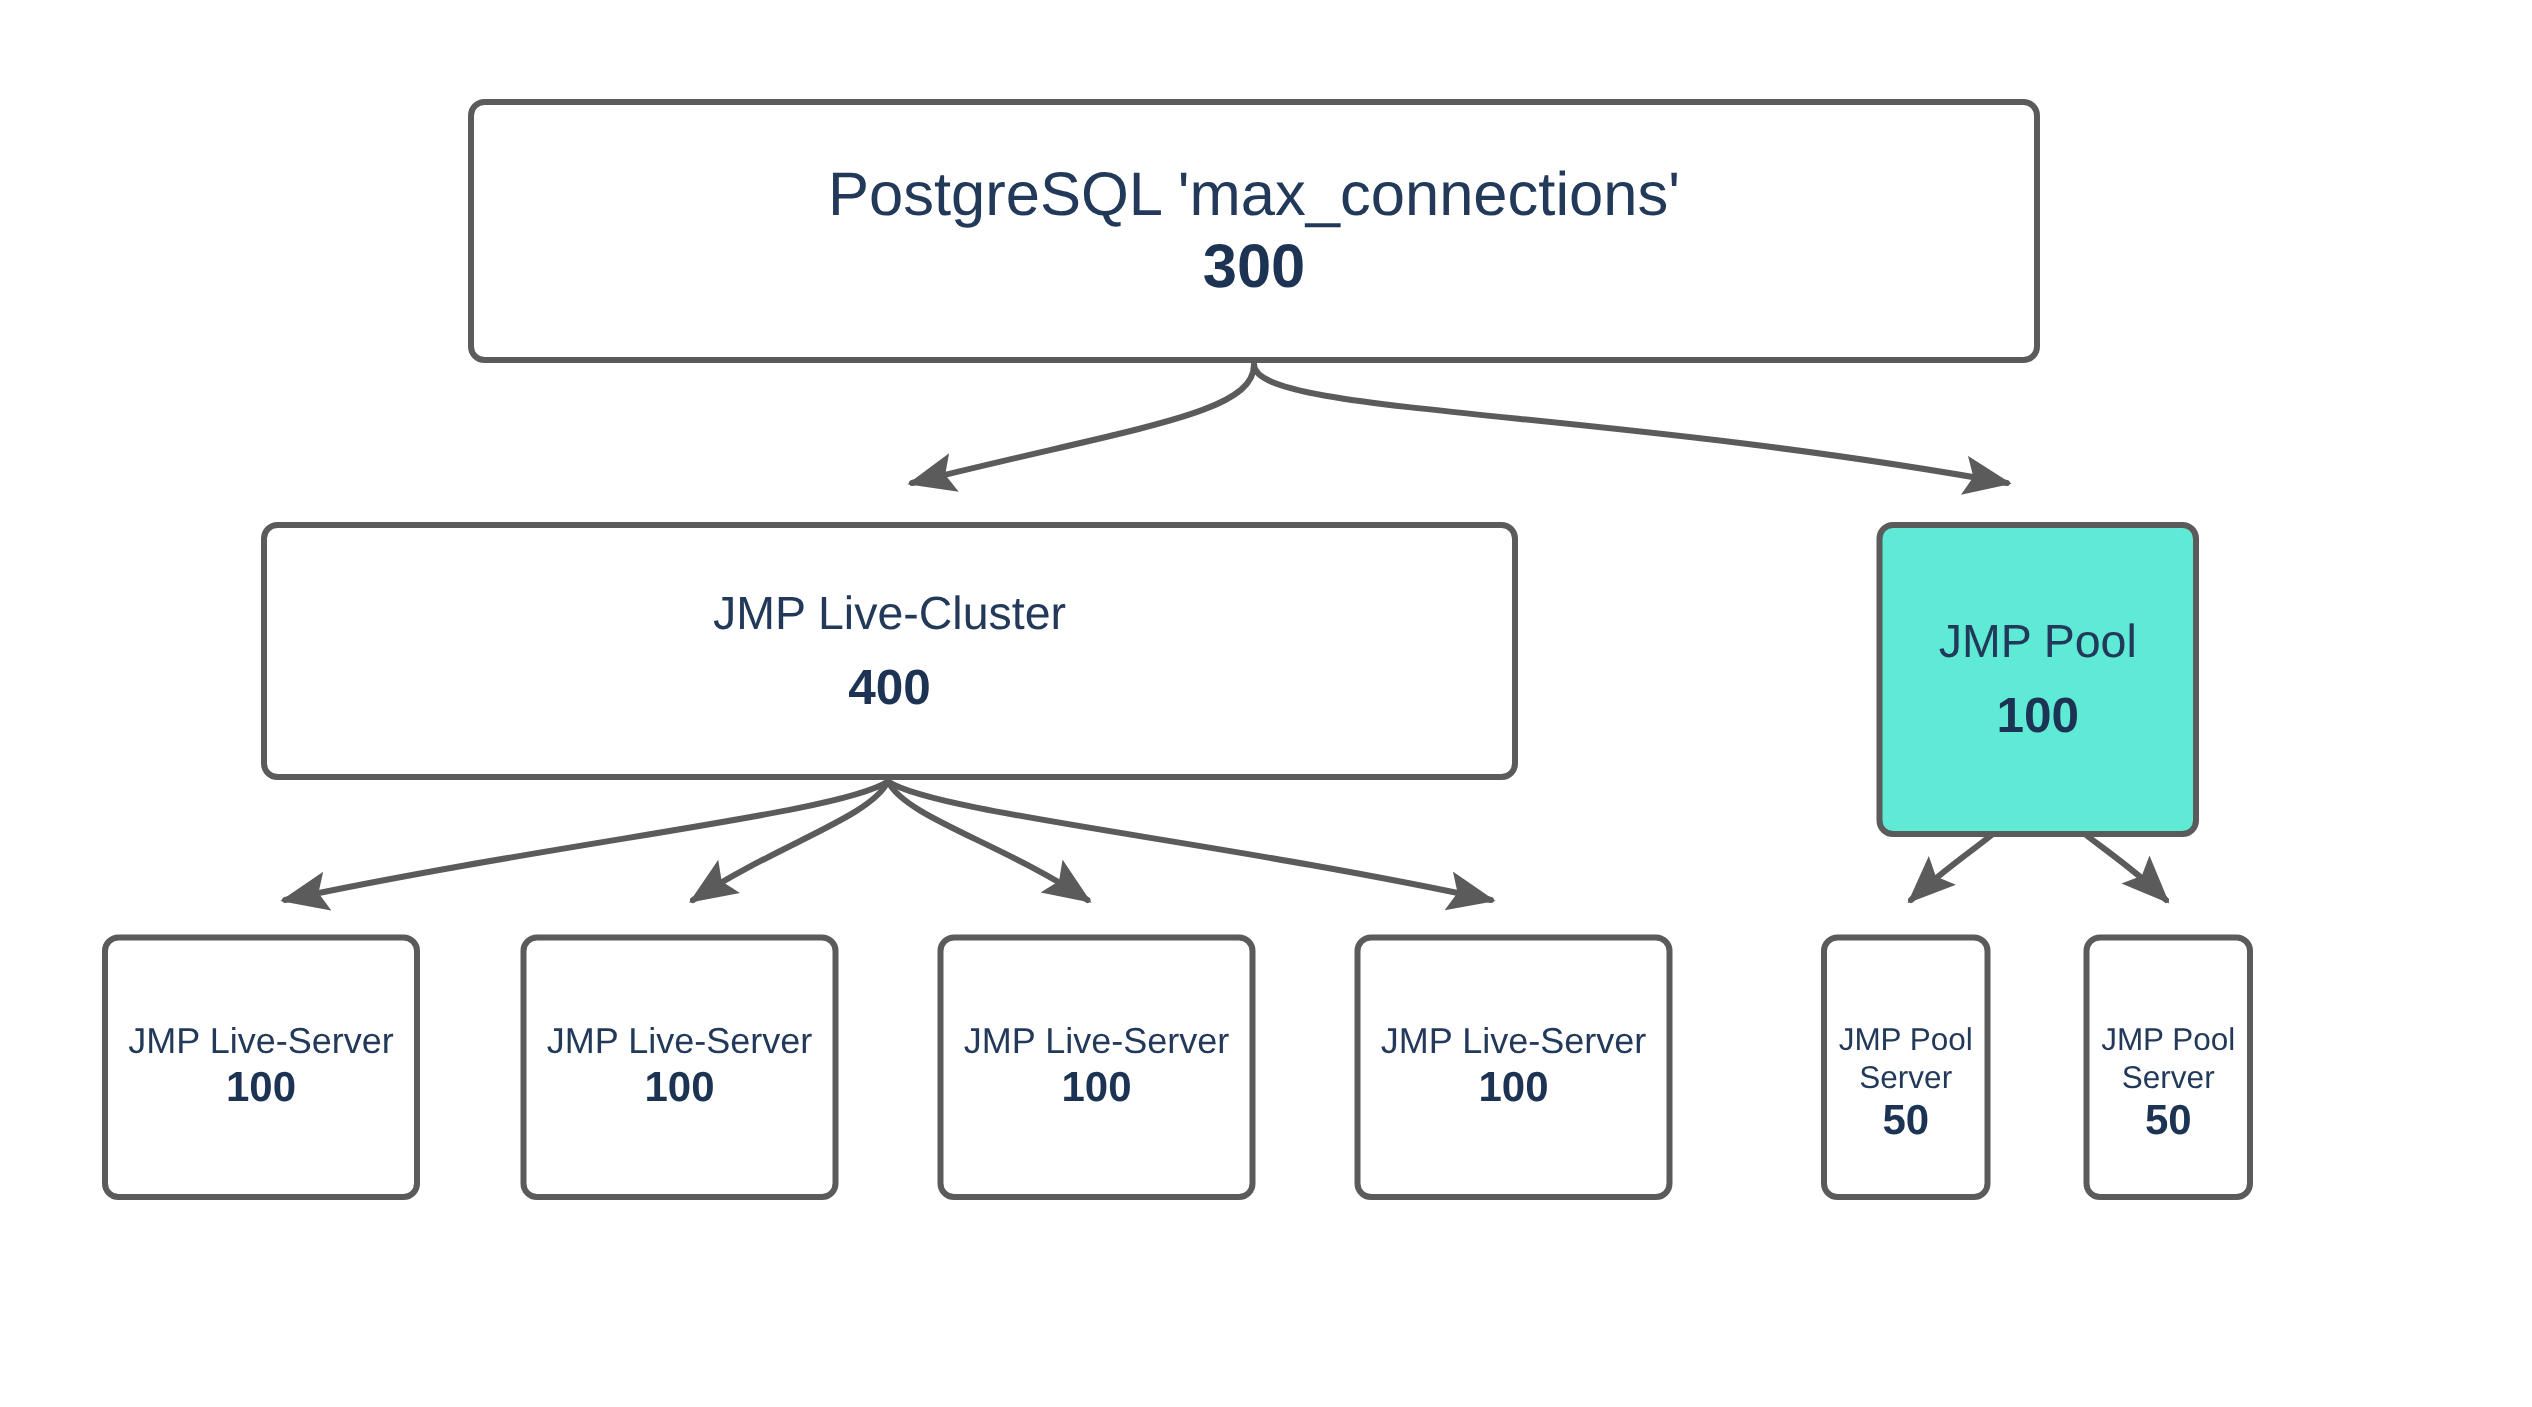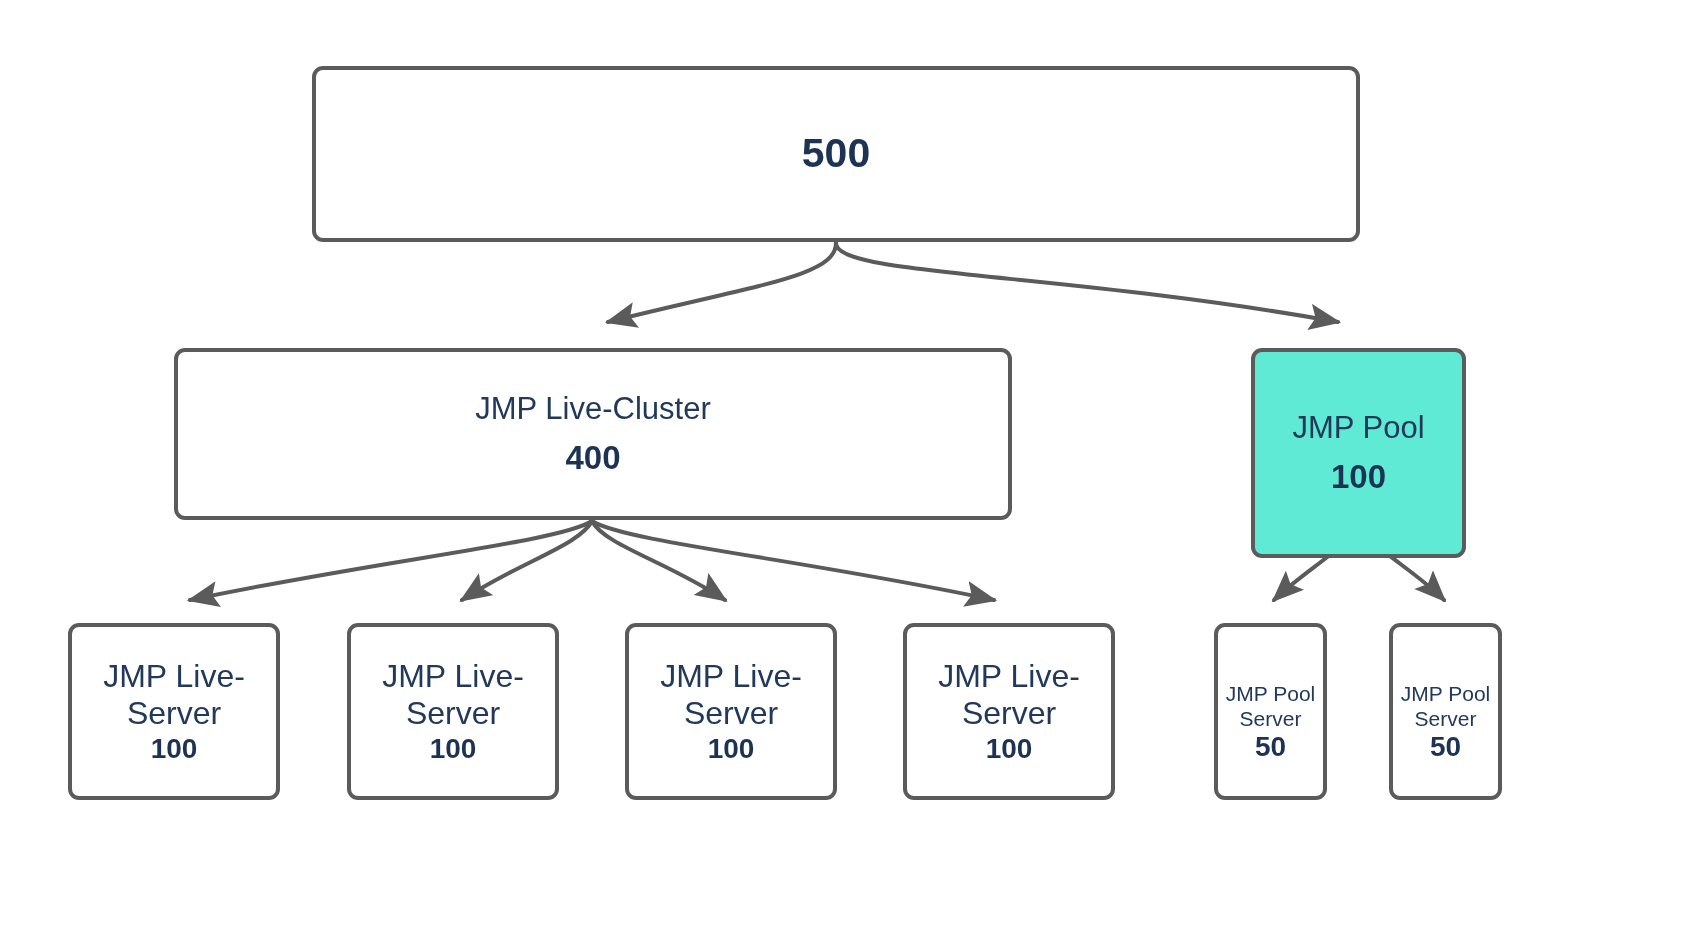--- a/index.html
+++ b/index.html
@@ -46,21 +46,21 @@
   }
   .node-value {
     color: #1d3353;
     font-weight: bold;
   }
   
   .sz-root .node-label { font-size: 41px; }
   .sz-root .node-value { font-size: 41px; }
   .sz-mid .node-label  { font-size: 31px; }
   .sz-mid .node-value  { font-size: 33px; margin-top: 12px; }
-  .sz-leaf .node-label { font-size: 32px; }
+  .sz-leaf .node-label { font-size: 24px; }
   .sz-leaf .node-value { font-size: 28px; }
   .sz-small .node-label { font-size: 21px; margin-top: 23px; }
   .sz-small .node-value { font-size: 28px; }
 </style>
 </head>
 <body>
 
 <div id="diagram-root">
 
   <svg class="canvas" viewBox="0 0 1688 938" xmlns="http://www.w3.org/2000/svg">
@@ -76,21 +76,22 @@
         <path d="M 592 521 C 580 545 520 562 462 600" fill="none" stroke="#5b5b5b" stroke-width="4" stroke-linecap="round" marker-end="url(#arrowhead)"></path>
         <path d="M 592 521 C 604 545 668 562 725 600" fill="none" stroke="#5b5b5b" stroke-width="4" stroke-linecap="round" marker-end="url(#arrowhead)"></path>
         <path d="M 592 521 C 624 542 808 560 994 600" fill="none" stroke="#5b5b5b" stroke-width="4" stroke-linecap="round" marker-end="url(#arrowhead)"></path>
         <path d="M 1358 521 C 1352 546 1310 566 1274 600" fill="none" stroke="#5b5b5b" stroke-width="4" stroke-linecap="round" marker-end="url(#arrowhead)"></path>
         <path d="M 1358 521 C 1366 546 1410 566 1444 600" fill="none" stroke="#5b5b5b" stroke-width="4" stroke-linecap="round" marker-end="url(#arrowhead)"></path>
       </g>
   </svg>
 
   <div id="nodes-layer">
       <div class="node-box sz-root" style="left: 312px; top: 66px; width: 1048px; height: 176px; border-color: rgb(91, 91, 91); background: rgb(255, 255, 255);">
-        <div class="node-value">500</div>
+        <div class="node-label">PostgreSQL 'max_connections'</div>
+        <div class="node-value">300</div>
       </div>
       <div class="node-box sz-mid" style="left: 174px; top: 348px; width: 838px; height: 172px; border-color: rgb(91, 91, 91); background: rgb(255, 255, 255);">
         <div class="node-label">JMP Live-Cluster</div>
         <div class="node-value">400</div>
       </div>
       <div class="node-box sz-mid" style="left: 1251px; top: 348px; width: 215px; height: 210px; border-color: rgb(91, 91, 91); background: #5eead4; align-items: center;">
         <div class="node-label">JMP Pool</div>
         <div class="node-value">100</div>
       </div>
       <div class="node-box sz-leaf" style="left: 68px; top: 623px; width: 212px; height: 177px; border-color: rgb(91, 91, 91); background: rgb(255, 255, 255);">

